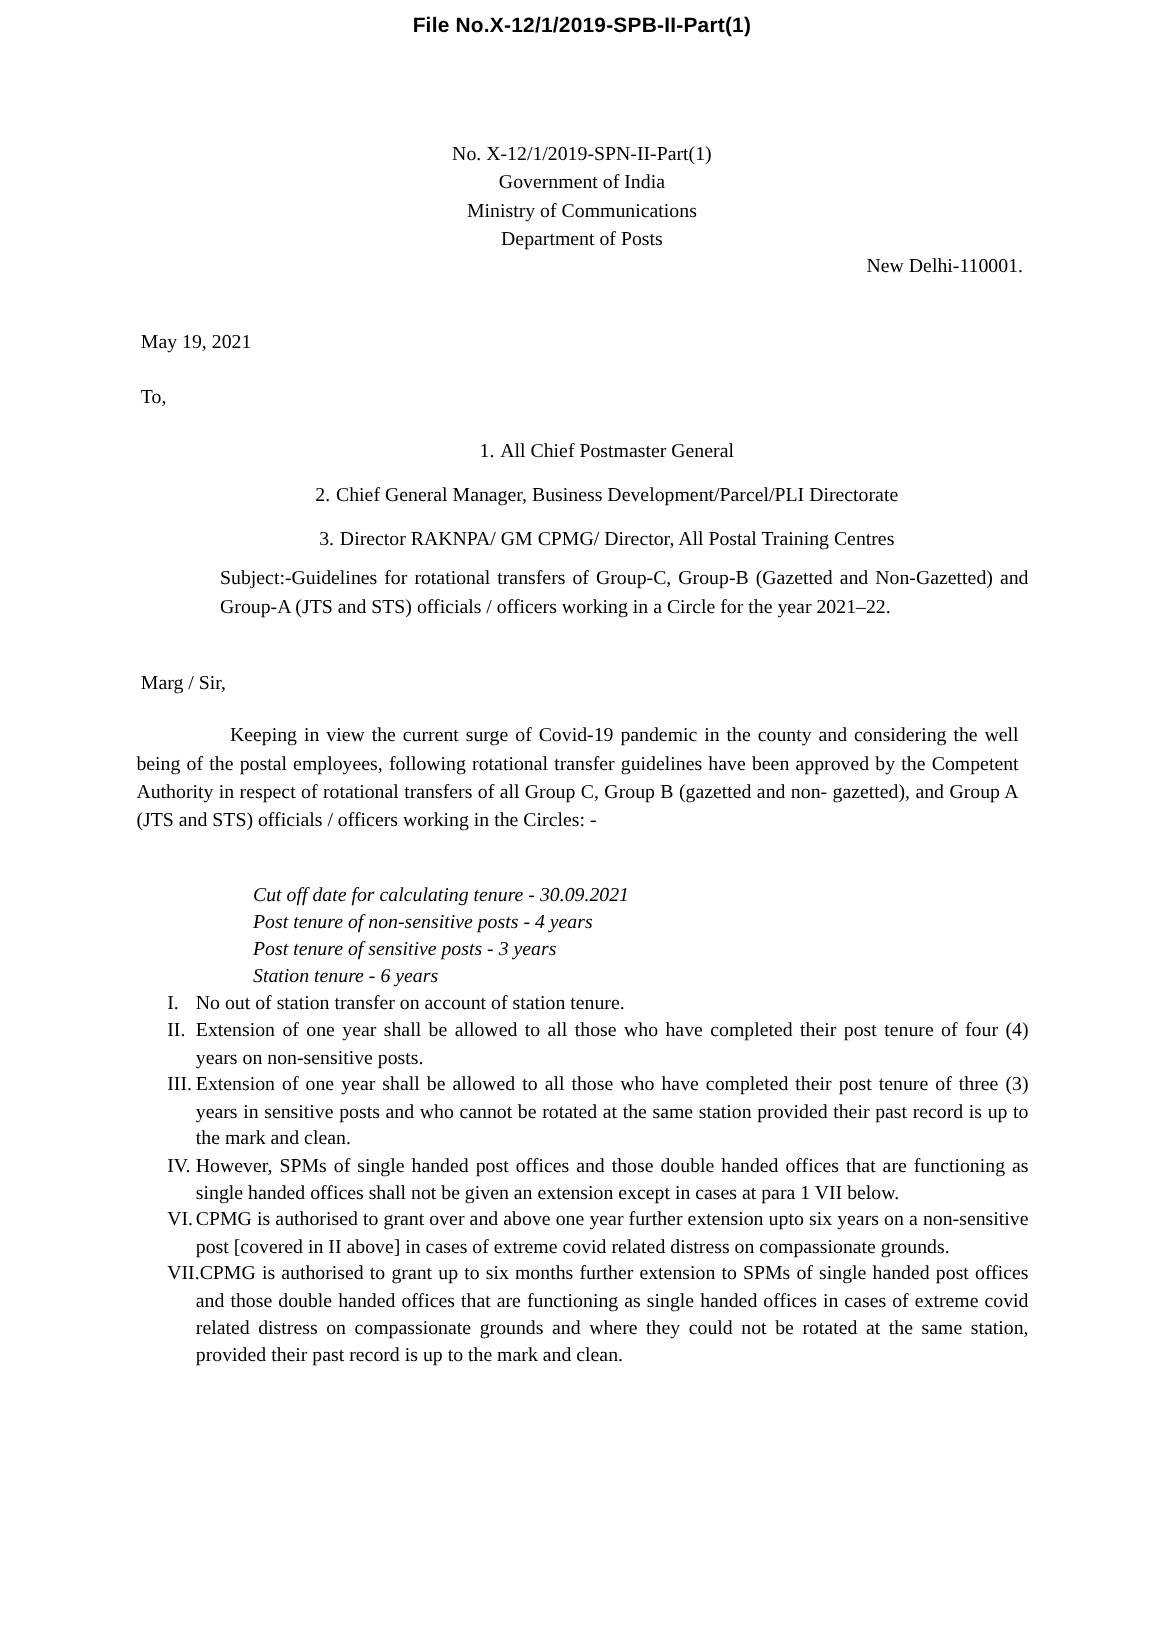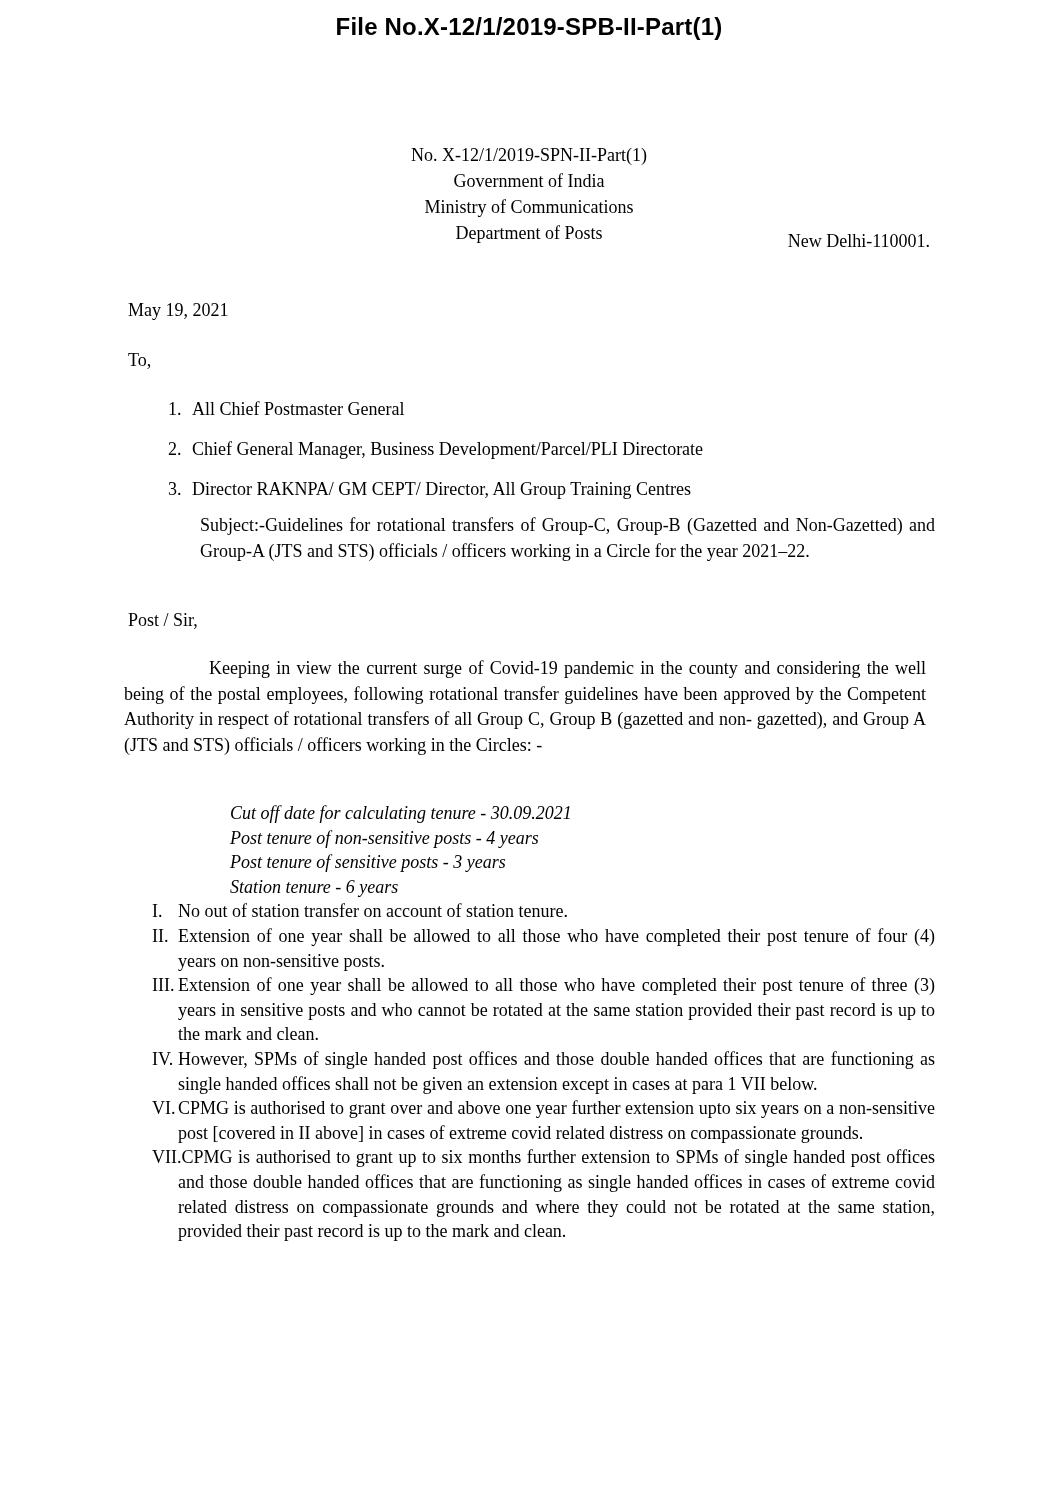--- a/index.html
+++ b/index.html
@@ -16,31 +16,30 @@
     overflow: hidden;
   }
   .page-header {
     position: absolute;
     top: 13px;
     left: 128px;
     width: 802px;
     text-align: center;
     font-family: "Liberation Sans", sans-serif;
     font-weight: bold;
-    font-size: 24px;
+    font-size: 19px;
     letter-spacing: 0.2px;
   }
   .letterhead {
     position: absolute;
     top: 126px;
     left: 128px;
     width: 802px;
     text-align: center;
     line-height: 26px;
-    margin-top: 16px;
   }
   .address-block {
     position: absolute;
     top: 228px;
     left: 128px;
     width: 802px;
     text-align: right;
     line-height: 26px;
   }
   .date-line {
@@ -53,20 +52,21 @@
     position: absolute;
     top: 350px;
     left: 128px;
   }
   .recipients {
     position: absolute;
     top: 396px;
     left: 128px;
     width: 802px;
     line-height: 26px;
+    text-align: center;
   }
   .recipient {
     padding-left: 64px;
     text-indent: -24px;
     margin-bottom: 14px;
   }
   .recipient .num {
     display: inline-block;
     min-width: 24px;
     text-indent: 0;
@@ -136,27 +136,27 @@
   <div class="to-label">To,</div>
 
   <div class="recipients">
     <div class="recipient">
       <span class="num">1.</span><span>All Chief Postmaster General</span>
     </div>
     <div class="recipient">
       <span class="num">2.</span><span>Chief General Manager, Business Development/Parcel/PLI Directorate</span>
     </div>
     <div class="recipient">
-      <span class="num">3.</span><span>Director RAKNPA/ GM CEPT/ Director, All Group Training Centres</span>
+      <span class="num">3.</span><span>Director RAKNPA/ GM CPMG/ Director, All Postal Training Centres</span>
     </div>
   </div>
 
   <div class="subject-block">Subject:-Guidelines for rotational transfers of Group-C, Group-B (Gazetted and Non-Gazetted) and Group-A (JTS and STS) officials / officers working in a Circle for the year 2021–22.</div>
 
-  <div class="salutation">Post / Sir,</div>
+  <div class="salutation">Marg / Sir,</div>
 
   <div class="opening-paragraph">Keeping in view the current surge of Covid-19 pandemic in the county and considering the well being of the postal employees, following rotational transfer guidelines have been approved by the Competent Authority in respect of rotational transfers of all Group C, Group B (gazetted and non- gazetted), and Group A (JTS and STS) officials / officers working in the Circles: -</div>
 
   <div class="flow-section">
     <div class="tenure-lines">
       <div>Cut off date for calculating tenure - 30.09.2021</div>
       <div>Post tenure of non-sensitive posts - 4 years</div>
       <div>Post tenure of sensitive posts - 3 years</div>
       <div>Station tenure - 6 years</div>
     </div>

